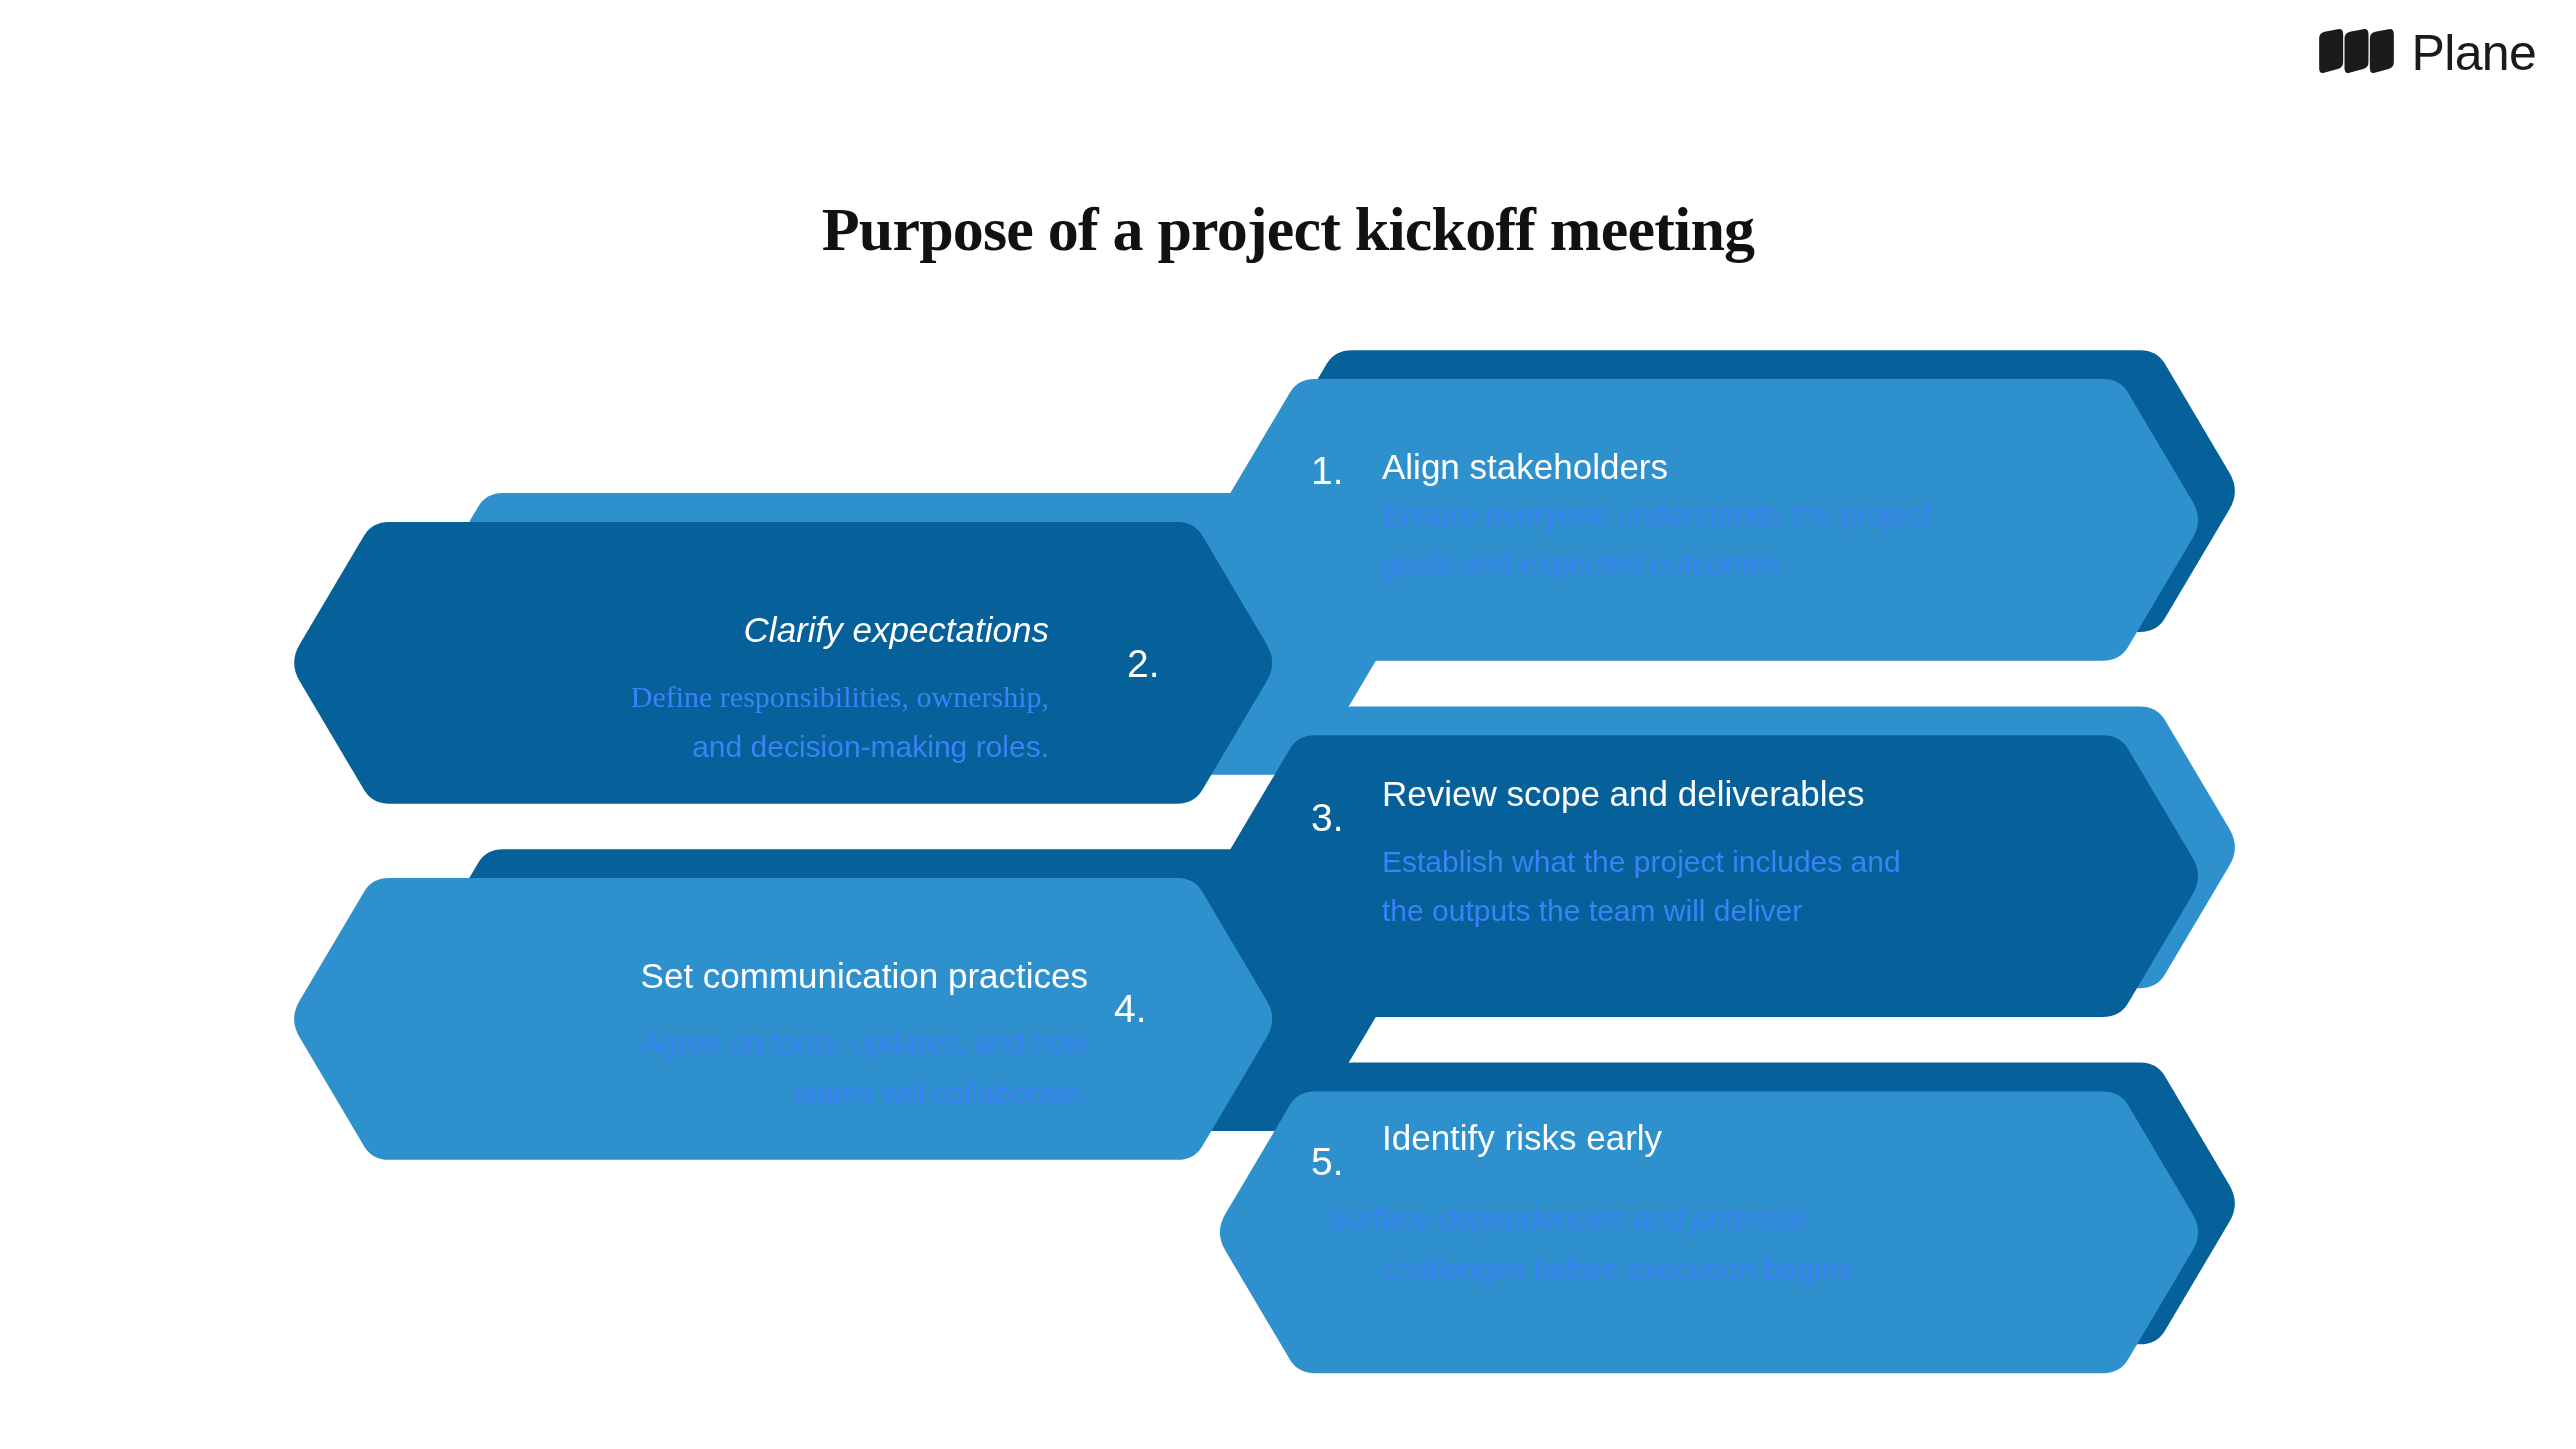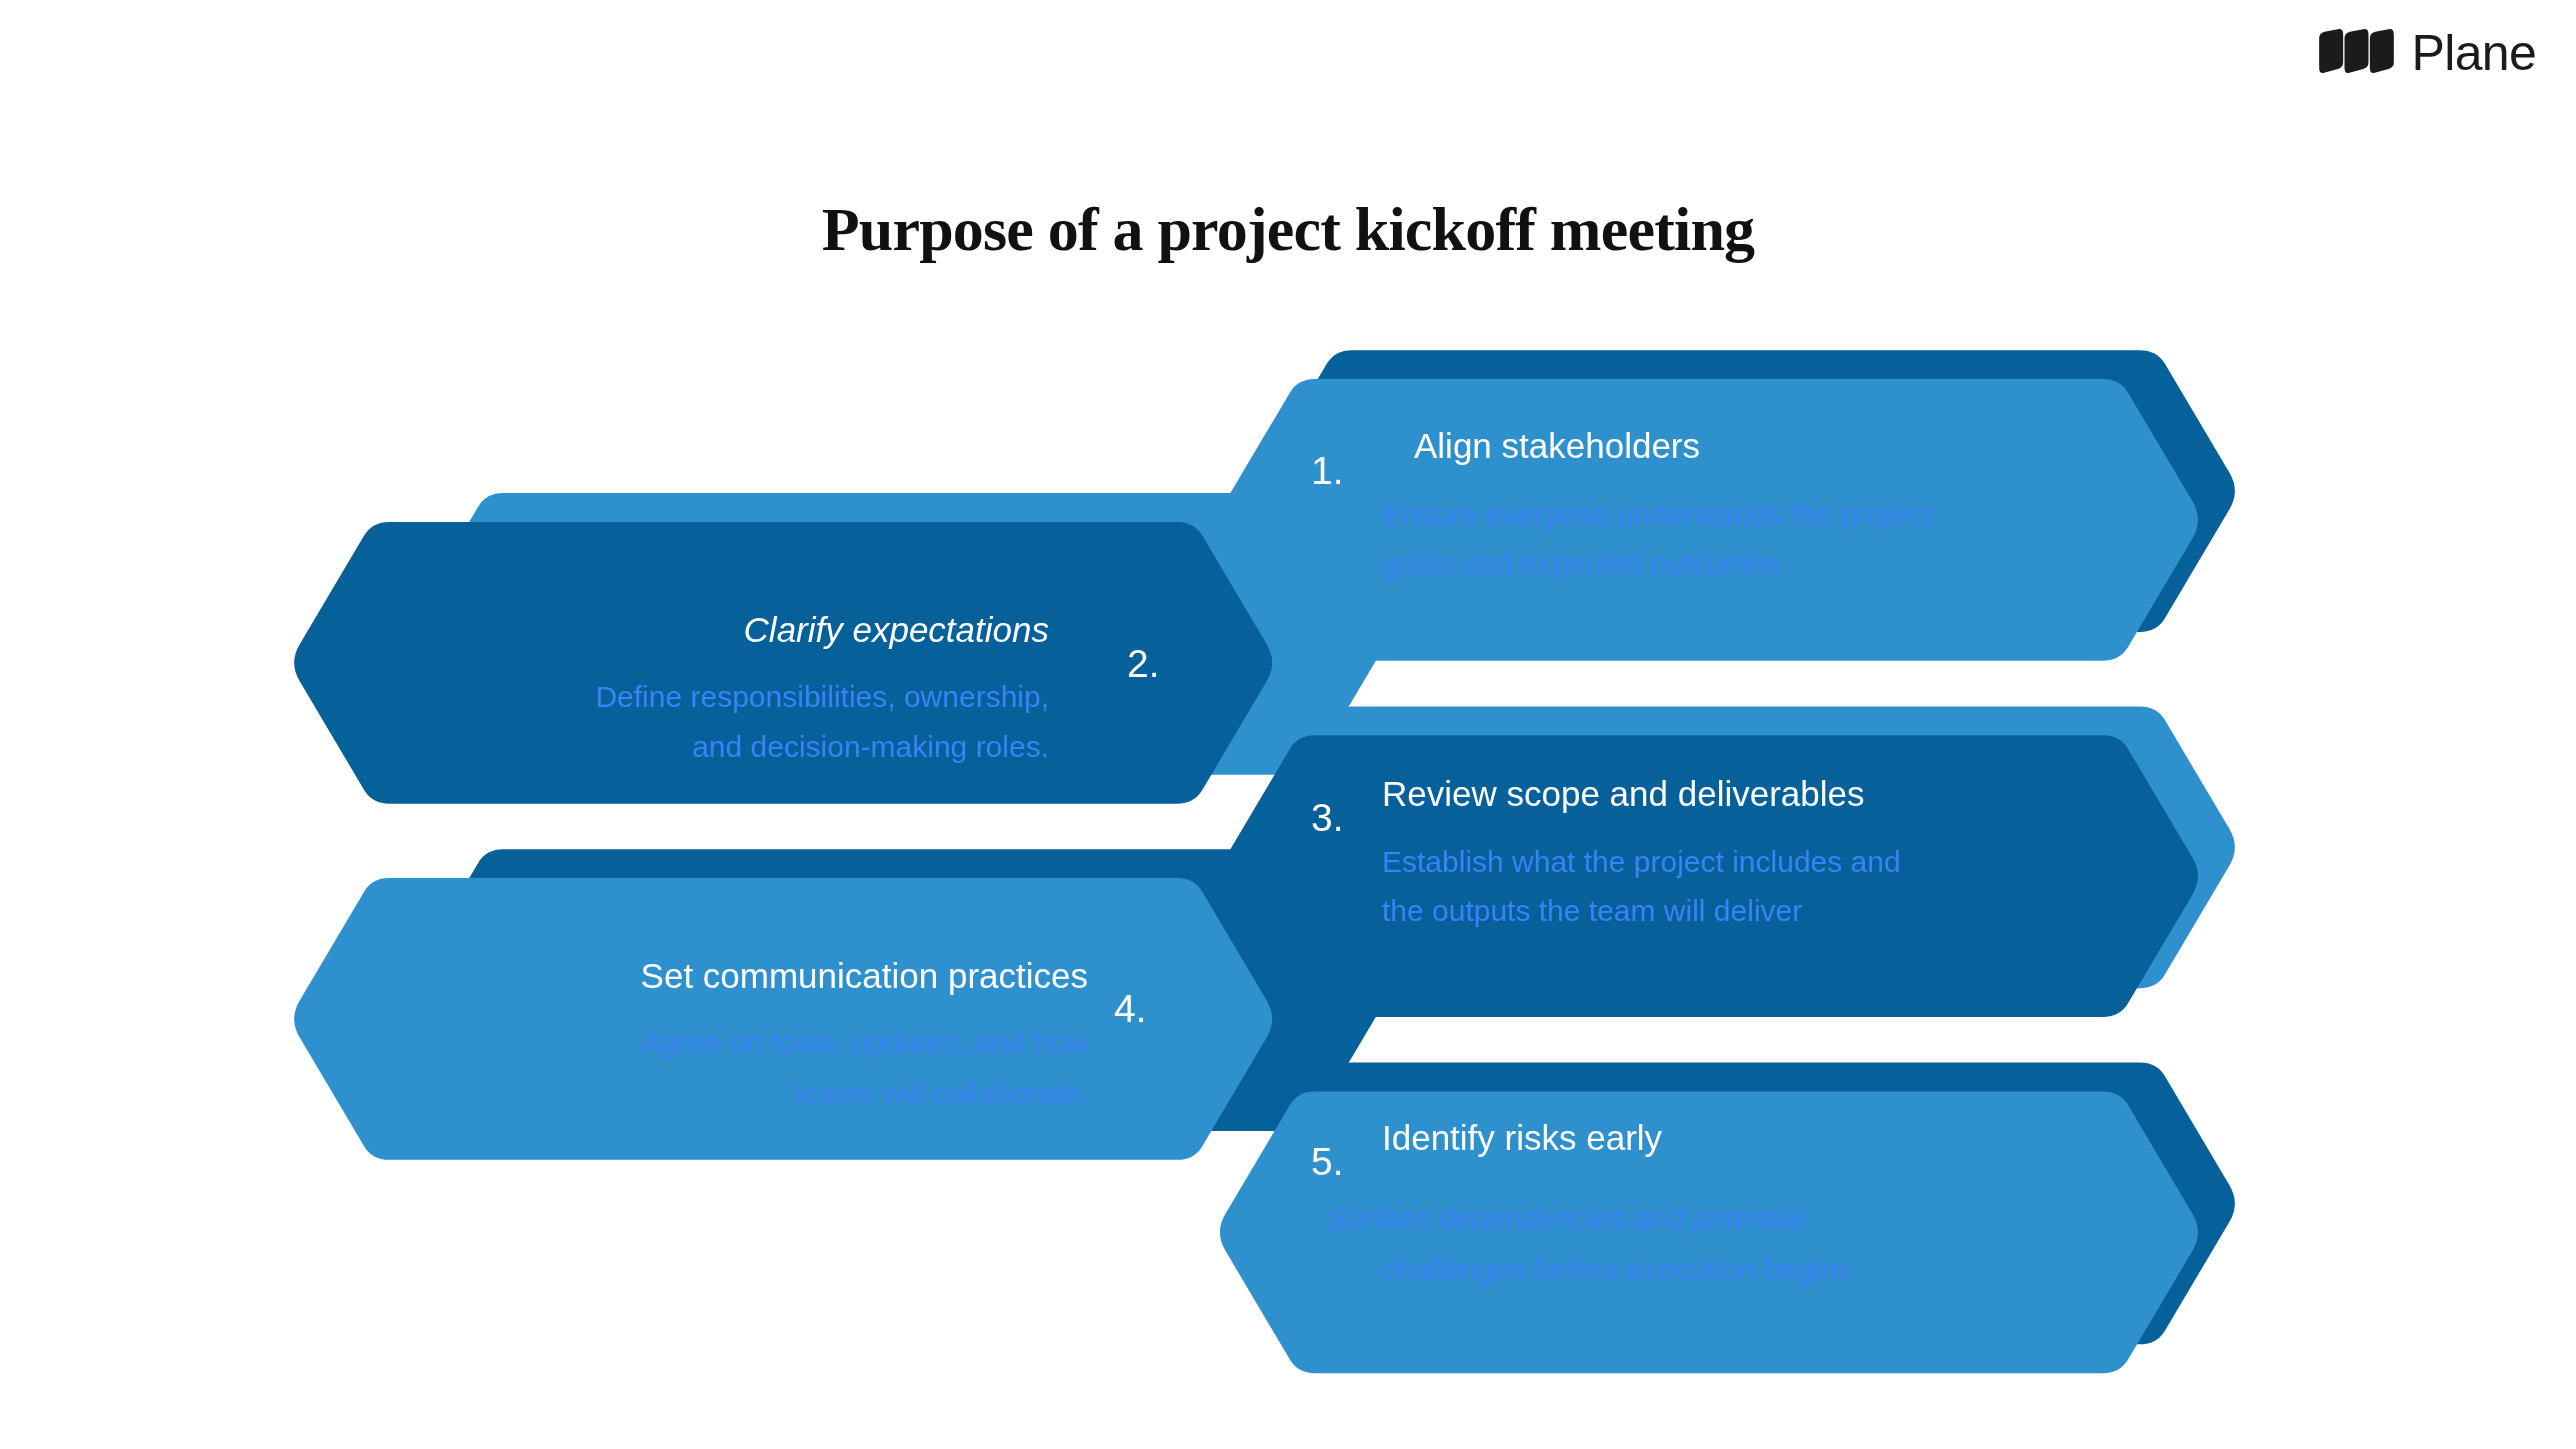--- a/index.html
+++ b/index.html
@@ -131,29 +131,29 @@
       </g>
 
       <g>
         <use href="#hexR" x="55" y="1584" fill="#06619B"></use>
         <use href="#hexR" x="0" y="1627" fill="#2E91CE"></use>
       </g>
     </svg>
 
     <div class="row-text right-col">
       <span class="num" style="left:1311px;top:451px;">1.</span>
-      <span class="head" style="left:1382px;top:428px;margin-left:32px;">Align stakeholders</span>
+      <span class="head" style="left:1382px;top:449px;">Align stakeholders</span>
       <span class="desc" style="left:1382px;top:490px;width:771px;">Ensure everyone understands the project</span>
       <span class="desc" style="left:1382px;top:539px;width:771px;">goals and expected outcomes</span>
     </div>
 
     <div class="row-text left-col">
       <span class="num" style="left:1127px;top:644px;">2.</span>
       <span class="head" style="left:335px;width:714px;top:612px;text-align:right;font-style:italic;">Clarify expectations</span>
-      <span class="desc" style="left:335px;width:714px;top:672px;">Define responsibilities, ownership,</span>
+      <span class="desc" style="left:335px;width:714px;top:672px;font-family:Liberation Serif, serif;">Define responsibilities, ownership,</span>
       <span class="desc" style="left:335px;width:714px;top:722px;">and decision-making roles.</span>
     </div>
 
     <div class="row-text right-col">
       <span class="num" style="left:1311px;top:798px;">3.</span>
       <span class="head" style="left:1382px;top:776px;">Review scope and deliverables</span>
       <span class="desc" style="left:1382px;top:837px;width:771px;">Establish what the project includes and</span>
       <span class="desc" style="left:1382px;top:886px;width:771px;">the outputs the team will deliver</span>
     </div>
 

